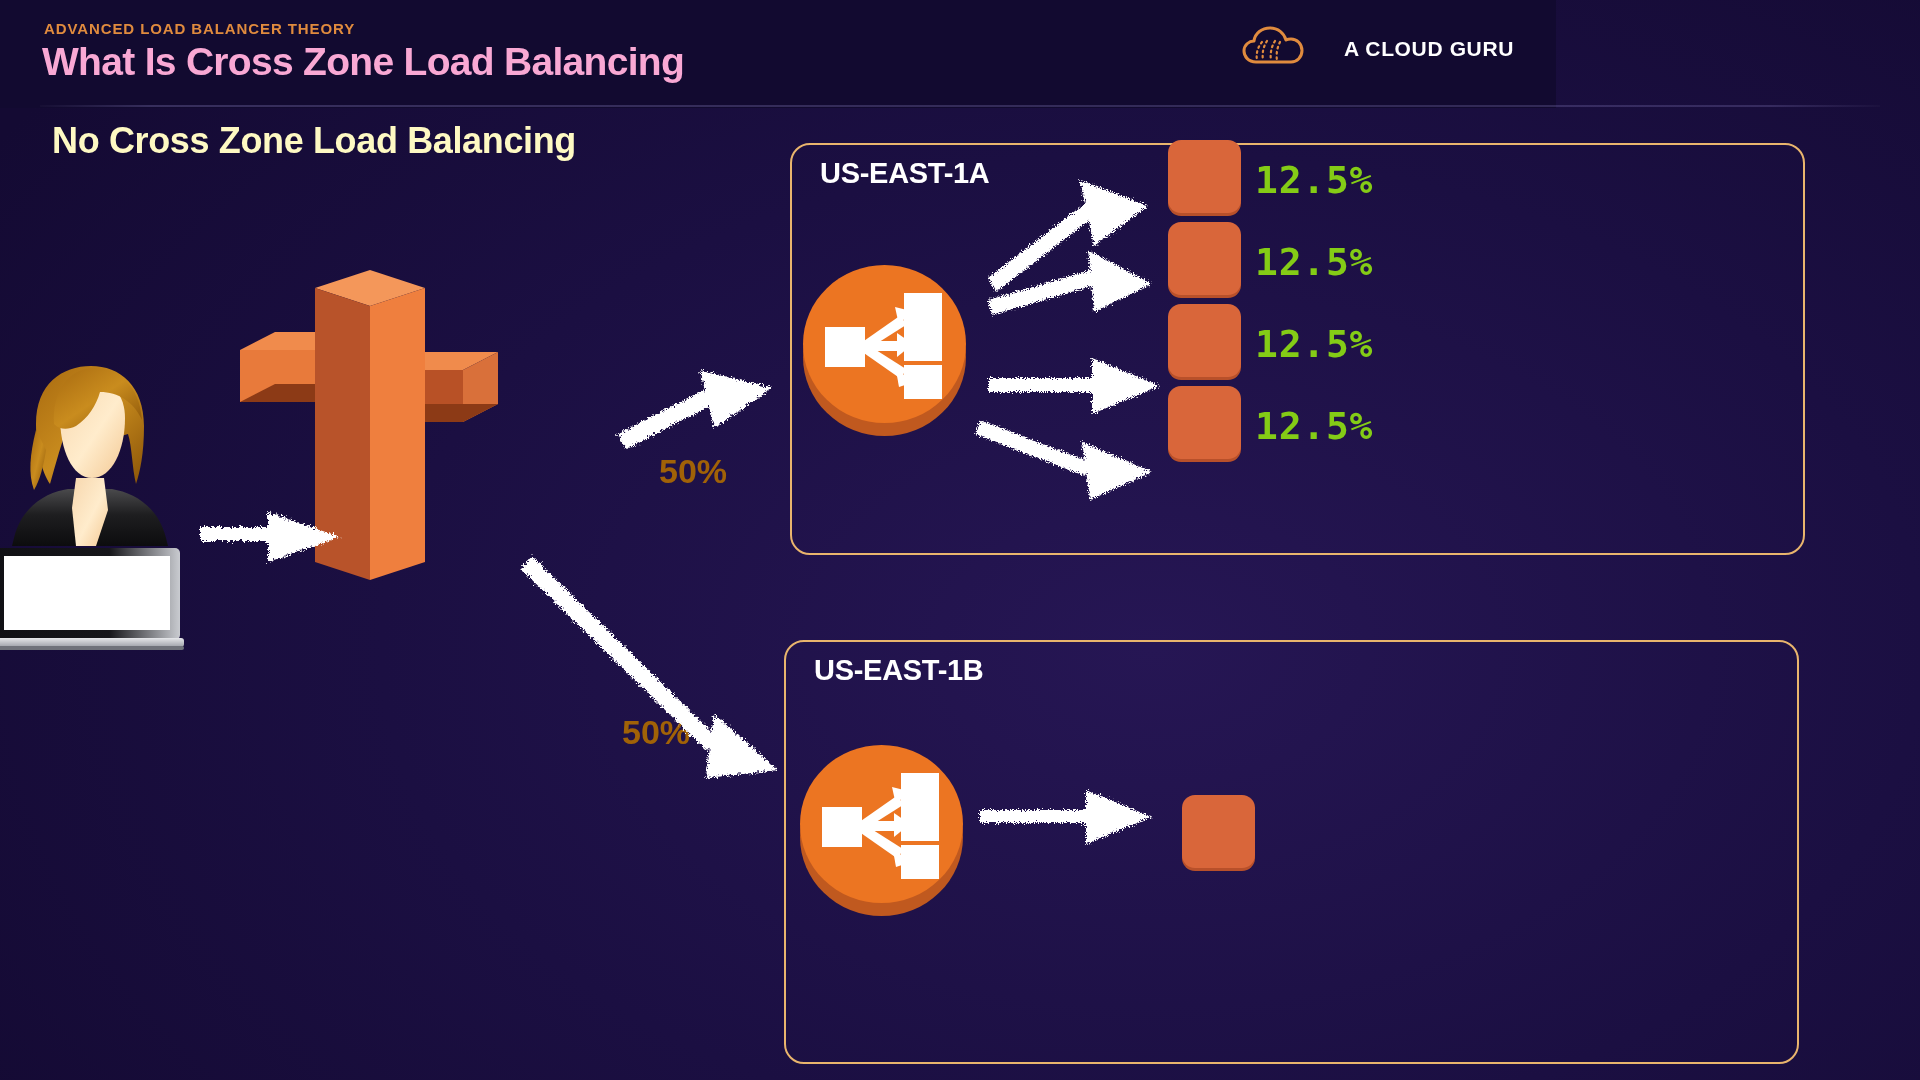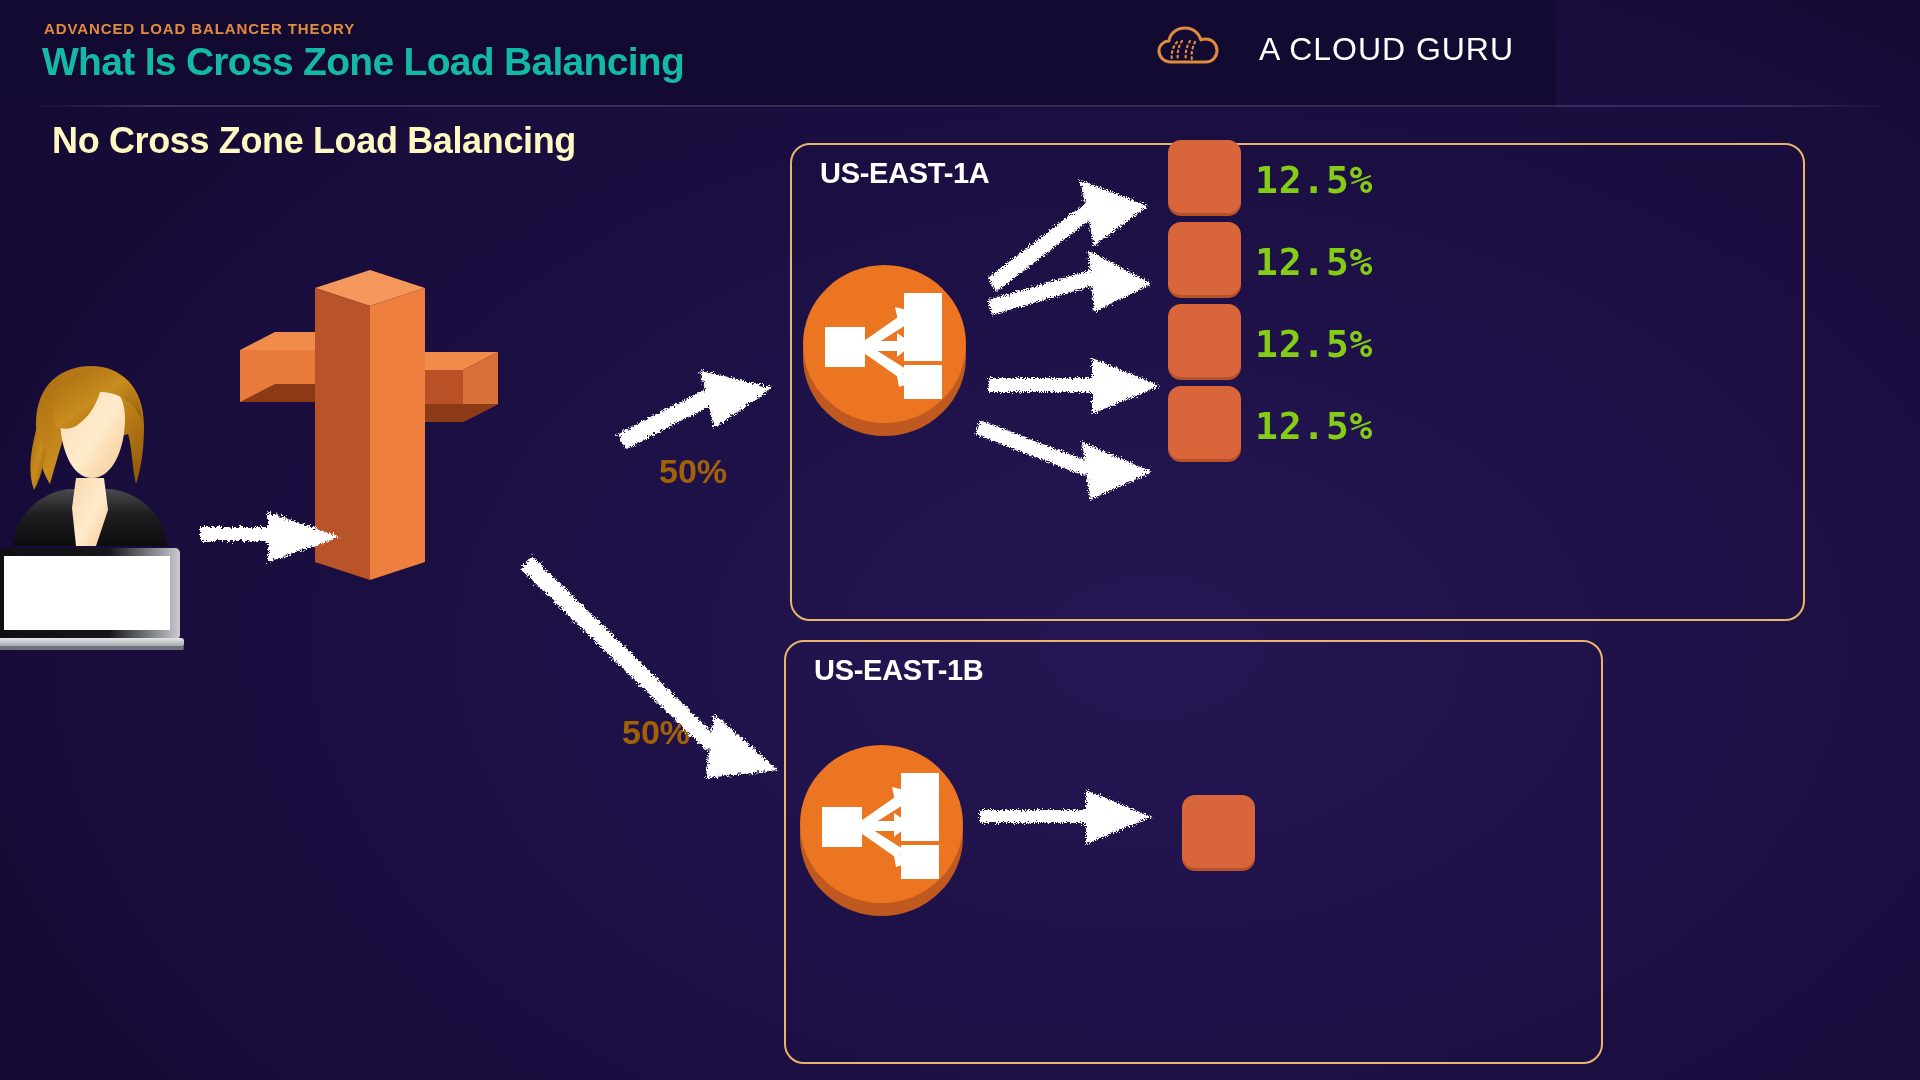--- a/index.html
+++ b/index.html
@@ -19,46 +19,46 @@
     background:#120a30;
   }
   #eyebrow {
     position:absolute; left:44px; top:20px;
     font-size:15px; font-weight:bold; letter-spacing:0.06em;
     color:#e08b3e; text-transform:uppercase;
   }
   #page-title {
     position:absolute; left:42px; top:40px;
     font-size:39px; font-weight:bold; letter-spacing:-0.018em;
-    color:#14b8a6; white-space:nowrap;
+    color:#f9a8d4; white-space:nowrap;
   }
   #header-rule {
     position:absolute; left:40px; top:105px; width:1840px; height:2px;
     background:linear-gradient(to right, rgba(255,255,255,0.02), rgba(160,150,220,0.26) 6%, rgba(160,150,220,0.22) 94%, rgba(255,255,255,0.02));
   }
 
   
   #logo { position:absolute; right:42px; top:26px; display:flex; align-items:center; gap:18px; }
-  #logo-text { font-size:32px; font-weight:normal; letter-spacing:0.03em; color:#ffffff; white-space:nowrap;margin-left:22px; }
+  #logo-text { font-size:21px; font-weight:bold; letter-spacing:0.03em; color:#ffffff; white-space:nowrap;margin-left:22px; }
 
   
   #section-heading {
     position:absolute; left:52px; top:120px;
     font-size:36px; font-weight:bold; color:#fef9c3; letter-spacing:-0.01em;
   }
 
   
   .az-box {
     position:absolute;
     border:2px solid #e9b56d;
     border-radius:20px;
     background:transparent;
   }
-  #az-a { left:790px; top:143px; width:1015px; height:478px; }
-  #az-b { left:784px; top:640px; width:819px; height:424px; }
+  #az-a { left:790px; top:143px; width:1015px; height:412px; }
+  #az-b { left:784px; top:640px; width:1015px; height:424px; }
   .az-label {
     position:absolute; left:28px; top:12px;
     font-size:29px; font-weight:bold; color:#ffffff; letter-spacing:-0.01em;
   }
 
   
   .elb { position:absolute; width:165px; height:170px; }
   .elb .disc-bottom {
     position:absolute; left:0; top:13px; width:163px; height:158px;
     background:#c0591f; border-radius:50%;

